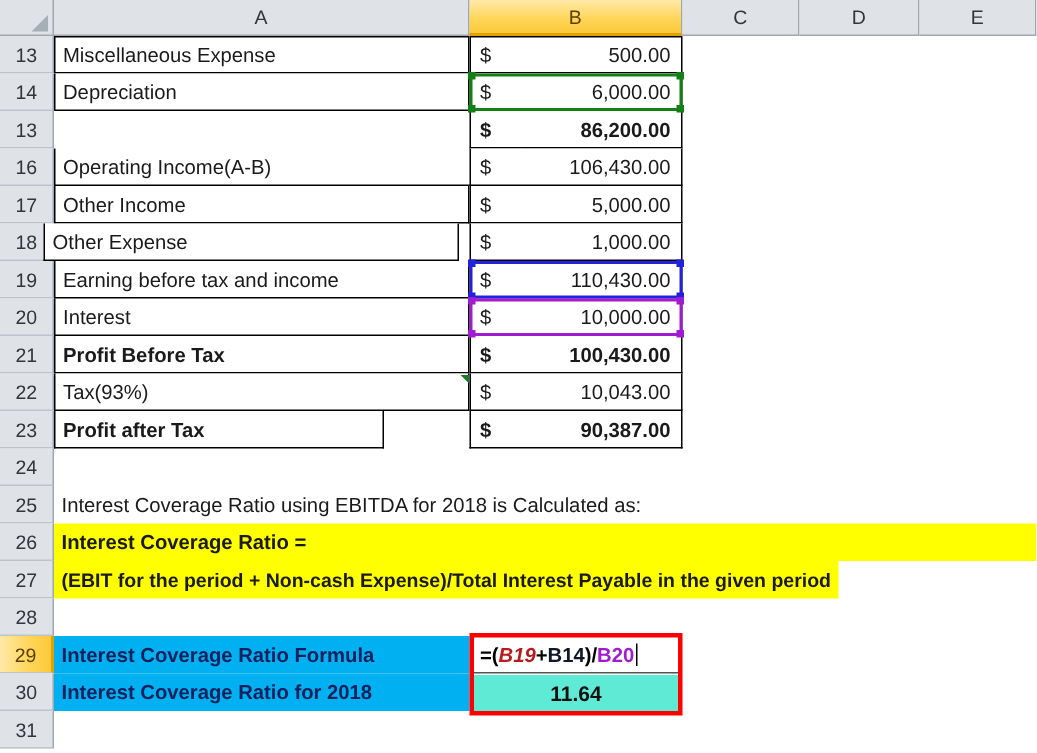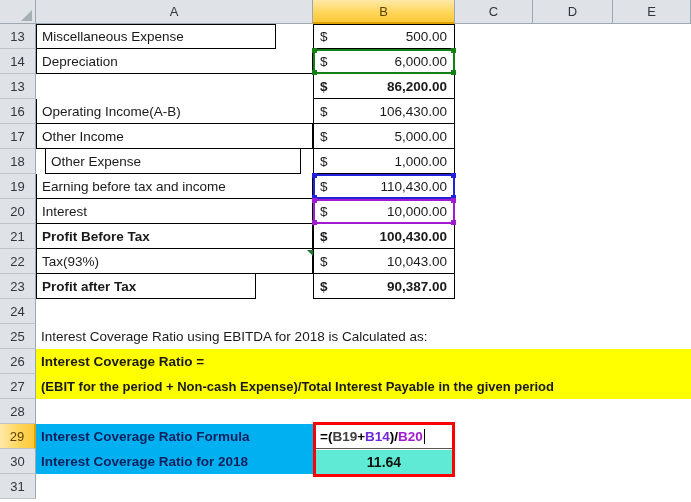--- a/index.html
+++ b/index.html
@@ -178,25 +178,25 @@
   <div class="rowhead" style="top:274px">23</div>
   <div class="rowhead" style="top:299px">24</div>
   <div class="rowhead" style="top:324px">25</div>
   <div class="rowhead" style="top:349px">26</div>
   <div class="rowhead" style="top:374px">27</div>
   <div class="rowhead" style="top:399px">28</div>
   <div class="rowhead active" style="top:424px">29</div>
   <div class="rowhead" style="top:449px">30</div>
   <div class="rowhead" style="top:474px">31</div>
 
-  <div class="cell boxed first lbl" style="left:36px; top:24px;  width:240px">Miscellaneous Expense</div>
+  <div class="cell boxed first lbl" style="left:36px; top:24px;  width:277px">Miscellaneous Expense</div>
   <div class="cell boxed lbl" style="left:36px; top:49px;  width:277px">Depreciation</div>
   <div class="cell boxed lbl" style="left:36px; top:99px;  width:315px">Operating Income(A-B)</div>
   <div class="cell boxed lbl" style="left:36px; top:124px; width:277px">Other Income</div>
-  <div class="cell boxed lbl" style="left:45px; top:149px; width:256px">Other Expense</div>
+  <div class="cell boxed lbl" style="left:29px; top:149px; width:277px">Other Expense</div>
   <div class="cell boxed lbl" style="left:36px; top:199px; width:277px">Interest</div>
   <div class="cell boxed lbl" style="left:36px; top:174px; width:277px">Earning before tax and income</div>
   <div class="cell boxed lbl bold" style="left:36px; top:224px; width:277px">Profit Before Tax</div>
   <div class="cell boxed lbl" style="left:36px; top:249px; width:277px">Tax(93%)</div>
   <div class="cell boxed lbl bold" style="left:36px; top:274px; width:220px">Profit after Tax</div>
   <div class="tri-green" style="left:307px; top:250px"></div>
 
   <div class="cell boxed first money" style="left:313px; top:24px;  width:142px">
     <span class="sym">$</span>
     <span class="val">500.00</span>
@@ -239,30 +239,30 @@
   </div>
   <div class="cell boxed money bold" style="left:313px; top:274px; width:142px">
     <span class="sym">$</span>
     <span class="val">90,387.00</span>
   </div>
 
   <div class="cell lbl spill" style="left:36px; top:324px; width:655px">Interest Coverage Ratio using EBITDA for 2018 is Calculated as:</div>
 
   <div class="cell lbl bold fill-yellow" style="left:36px; top:349px; width:655px">Interest Coverage Ratio =</div>
 
-  <div class="cell lbl bold fill-yellow" style="left:36px; top:374px; width:655px; font-size:13px">(EBIT for the period + Non-cash Expense)/Total Interest Payable in the given period</div>
+  <div class="cell lbl bold fill-yellow" style="left:36px; top:374px; width:523px; font-size:13px">(EBIT for the period + Non-cash Expense)/Total Interest Payable in the given period</div>
 
   <div class="cell lbl fill-cyan" style="left:36px; top:424px; width:277px">Interest Coverage Ratio Formula</div>
   <div class="cell lbl fill-cyan" style="left:36px; top:449px; width:277px">Interest Coverage Ratio  for 2018</div>
 
   <div class="formula-cell" style="left:316px; top:425px; width:136px; height:24px">
     <span class="tk" style="color: rgb(0, 0, 0);">=(</span>
-      <span class="tk" style="color: #404040;">B19</span>
+      <span class="tk" style="color: #b91c1c; font-style: italic;">B19</span>
       <span class="tk" style="color: rgb(0, 0, 0);">+</span>
-      <span class="tk" style="color: #6d28d9; text-align: right;">B14</span>
+      <span class="tk" style="color: #0f172a; text-align: right;">B14</span>
       <span class="tk" style="color: rgb(0, 0, 0);">)/</span>
       <span class="tk" style="color: rgb(161, 27, 209);">B20</span>
       <span class="caret"></span>
   </div>
 
   <div class="result-cell" style="left:316px; top:450px; width:136px; height:24px">11.64</div>
 
   <div class="edit-outline" style="left:313px; top:422px; width:142px; height:55px"></div>
 
   <div class="ref" style="left:313px; top:49px; width:142px; height:25px; border:2px solid #128015;">

